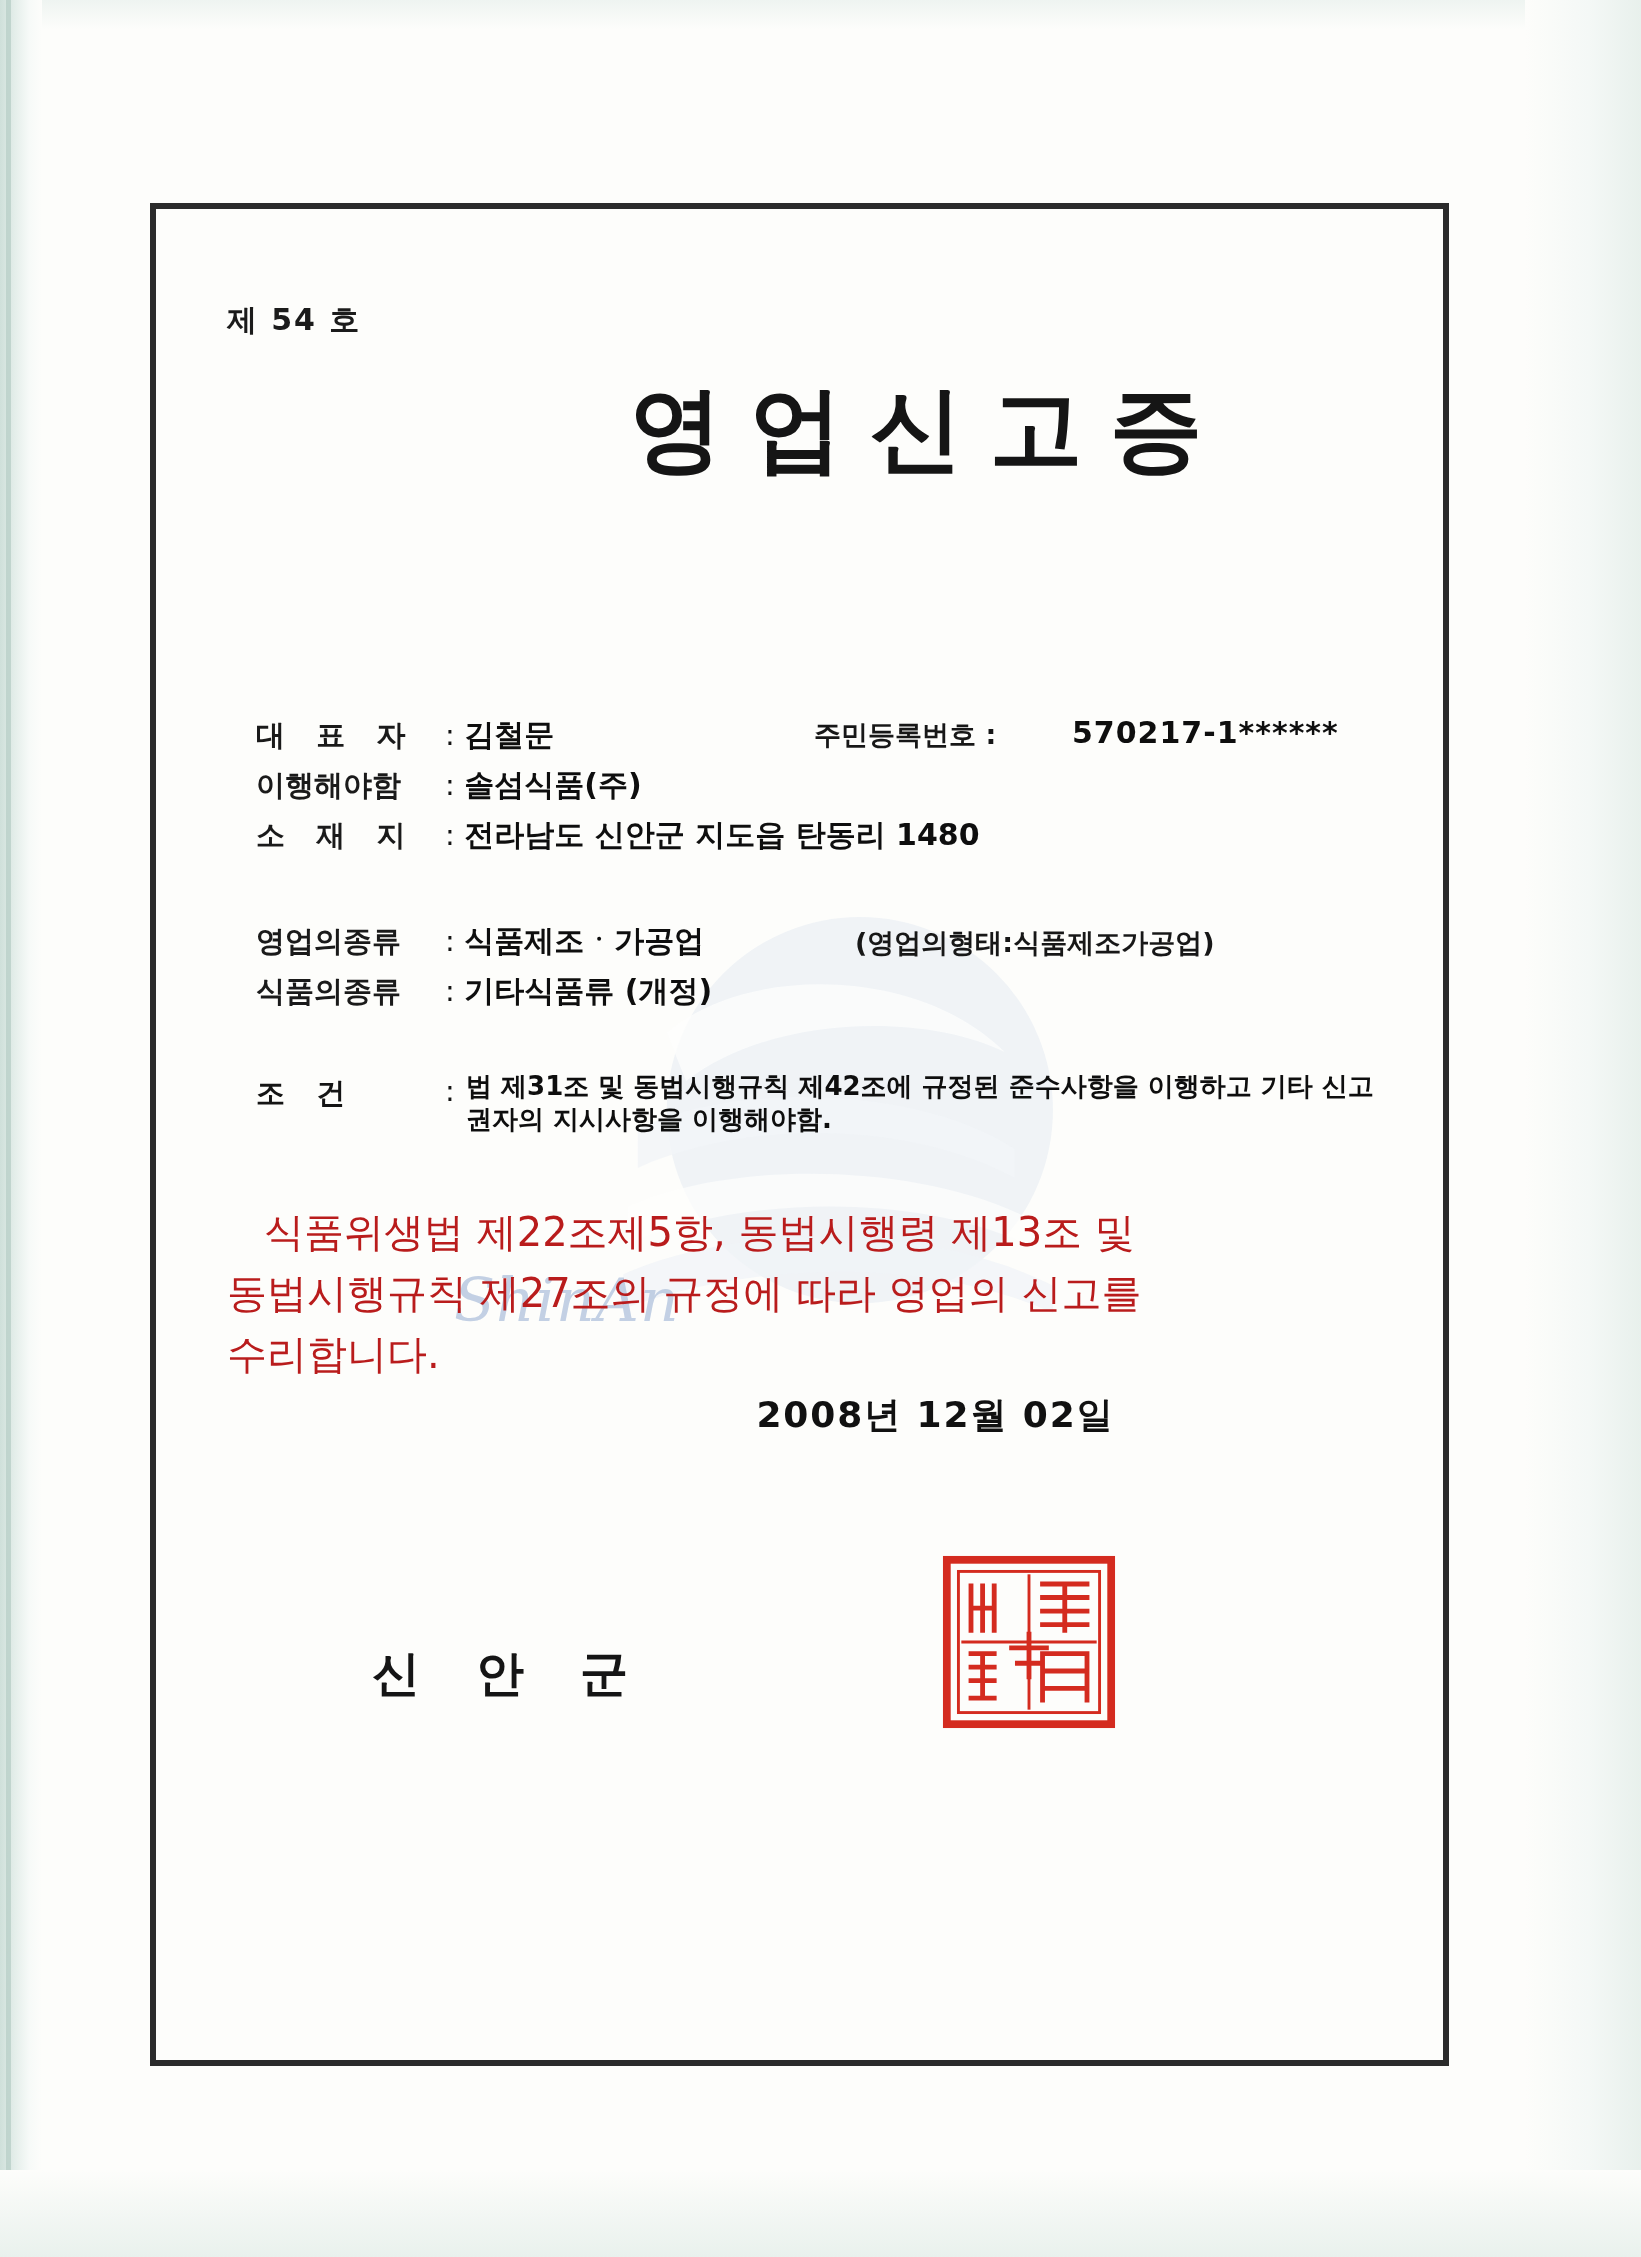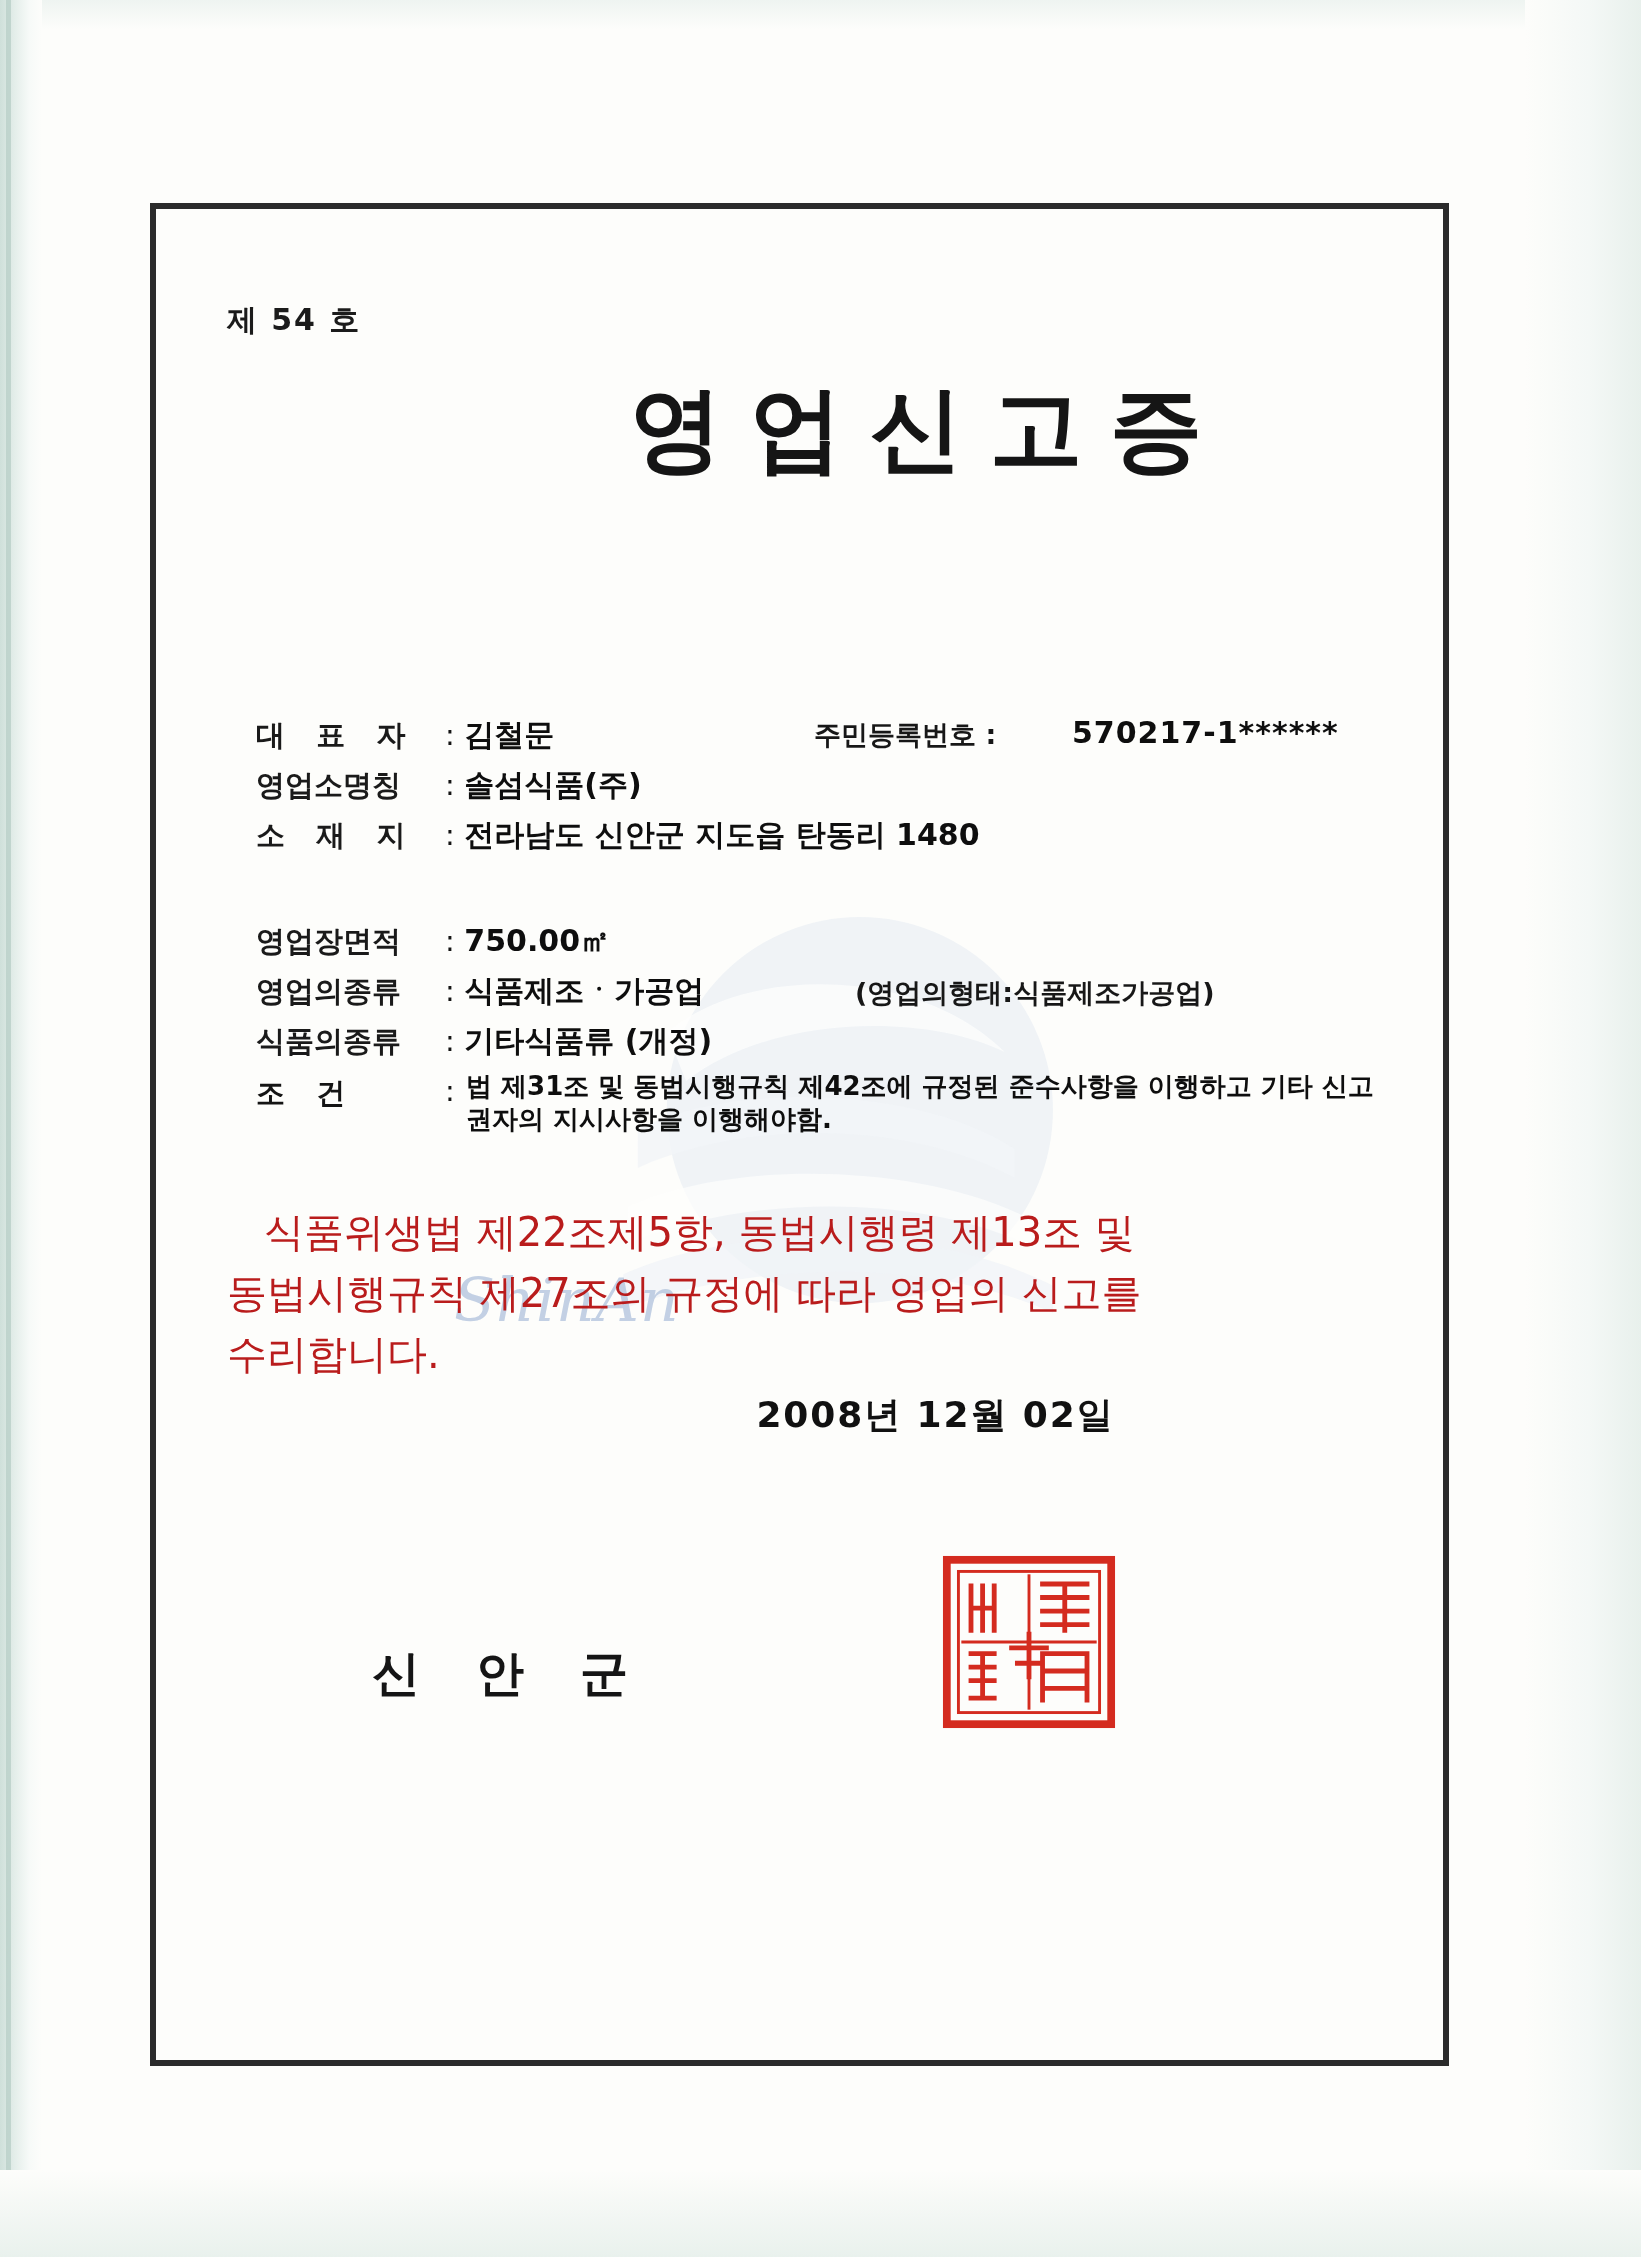--- a/index.html
+++ b/index.html
@@ -291,32 +291,29 @@
 
   <div class="fields">
 
     <div class="field-row">
       <span class="f-label spaced">대  표  자</span><span class="f-colon">:</span><span class="f-value">김철문</span>
       <span class="f-sub-label">주민등록번호 :</span>
       <span class="f-sub-value">570217-1******</span>
     </div>
 
     <div class="field-row">
-      <span class="f-label">영업소명칭</span><span class="f-colon">:</span><span class="f-value">솔섬식품(주)</span>
+      <span class="f-label">이행해야함</span><span class="f-colon">:</span><span class="f-value">솔섬식품(주)</span>
     </div>
 
     <div class="field-row">
       <span class="f-label spaced">소  재  지</span><span class="f-colon">:</span><span class="f-value">전라남도 신안군 지도읍 탄동리 1480</span>
     </div>
 
     <div class="fields-gap"></div>
 
-    <div class="field-row">
-      <span class="f-label">영업장면적</span><span class="f-colon">:</span><span class="f-value">750.00㎡</span>
-    </div>
 
     <div class="field-row">
       <span class="f-label">영업의종류</span><span class="f-colon">:</span><span class="f-value">식품제조ㆍ가공업</span>
       <span class="f-paren">(영업의형태:식품제조가공업)</span>
     </div>
 
     <div class="field-row">
       <span class="f-label">식품의종류</span><span class="f-colon">:</span><span class="f-value">기타식품류 (개정)</span>
     </div>
 

